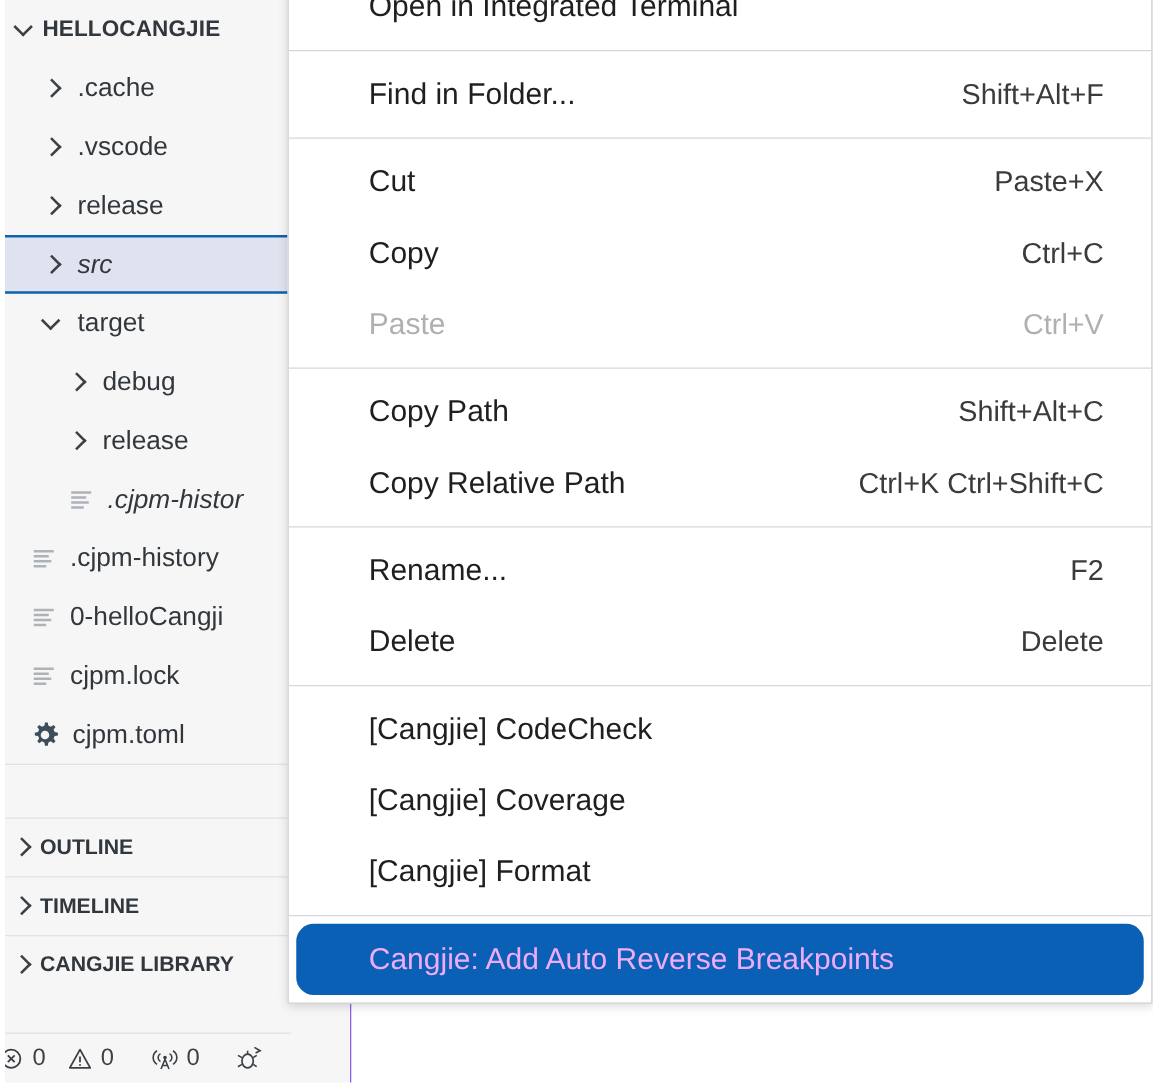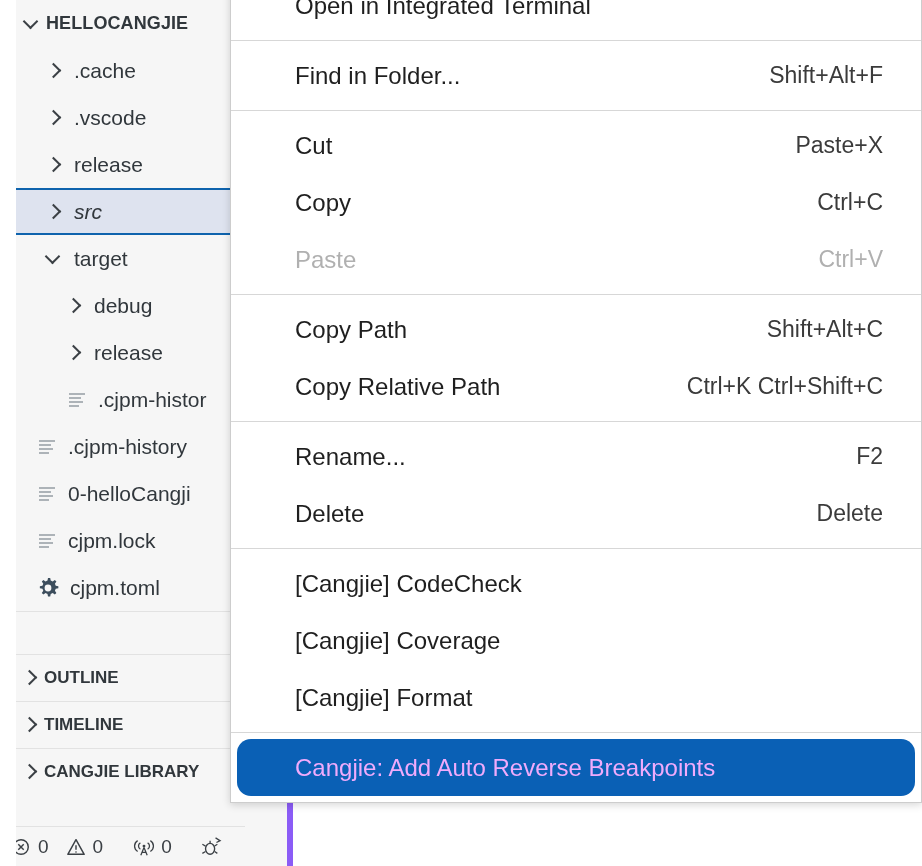--- a/index.html
+++ b/index.html
@@ -12,25 +12,25 @@
     height: 866px;
     position: relative;
     overflow: hidden;
     font-family: "Liberation Sans", sans-serif;
     -webkit-font-smoothing: antialiased;
   }
 
   
   #sidebar {
     position: absolute;
-    left: 16px; top: 0;
+    left: 4px; top: 0;
     width: 277px;
     height: 866px;
     background: #f6f6f6;
-    border-right: 6px solid #8b5cf6;
+    border-right: 1px solid #8b5cf6;
     box-sizing: border-box;
     overflow: hidden;
   }
 
   .tree-header {
     display: flex;
     align-items: center;
     height: 47px;
     padding-left: 6px;
     font-size: 18px;
@@ -47,21 +47,21 @@
     height: 47px;
     padding-left: 6px;
     font-size: 21px;
     color: #31373c;
     white-space: nowrap;
     box-sizing: border-box;
   }
   .tree-row.indent1 { padding-left: 28px; }
   .tree-row.indent2 { padding-left: 48px; text-align: right; }
   .tree-row.indent1-file { padding-left: 20px; }
-  .tree-row.indent2-file { padding-left: 50px; }
+  .tree-row.indent2-file { padding-left: 50px; font-style: italic; }
 
   .tree-row.selected {
     background: #dee3ef;
     border-top: 2px solid #0e63ad;
     border-bottom: 2px solid #0e63ad;
     font-style: italic;
   }
 
   .tree-row .name { margin-left: 10px; }
 

